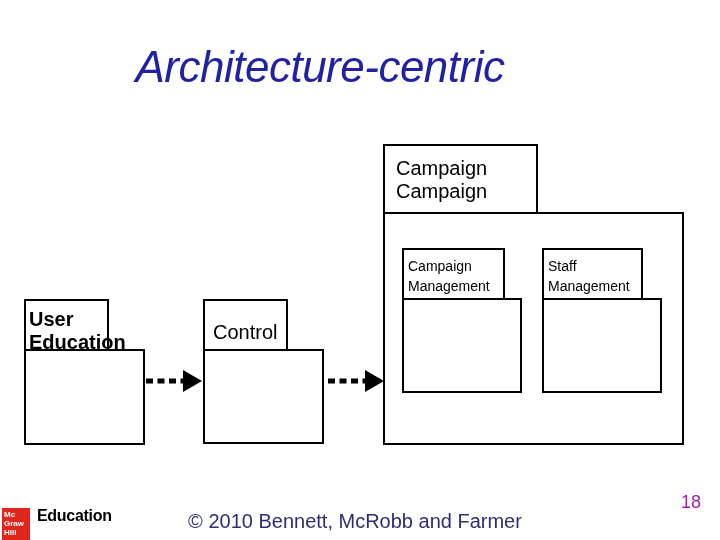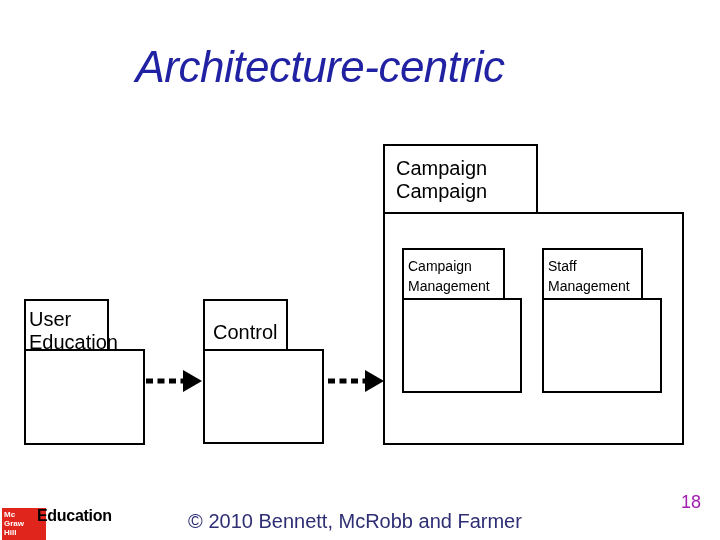--- a/index.html
+++ b/index.html
@@ -47,37 +47,37 @@
   .analysis-tab  { left: 383px; top: 144px; width: 155px; height: 70px; padding: 11px 0 0 11px; z-index: 3; }
   .analysis-body { left: 383px; top: 212px; width: 301px; height: 233px; z-index: 1; }
 
   
   .campaign-tab  { left: 402px; top: 248px; width: 103px; height: 52px; padding: 6px 0 0 4px; z-index: 4; }
   .campaign-body { left: 402px; top: 298px; width: 120px; height: 95px; z-index: 2; }
   .staff-tab     { left: 542px; top: 248px; width: 101px; height: 52px; padding: 6px 17px 0 4px; z-index: 4; }
   .staff-body    { left: 542px; top: 298px; width: 120px; height: 95px; z-index: 2; }
 
   
-  .ui-tab  { left: 24px; top: 299px; width: 85px; height: 52px; padding: 7px 8px 0 3px; z-index: 3; }
+  .ui-tab  { left: 24px; top: 299px; width: 85px; height: 52px; padding: 7px 8px 0 3px; z-index: 3; font-weight: bold; }
   .ui-body { left: 24px; top: 349px; width: 121px; height: 96px; z-index: 1; }
 
   
   .control-tab  { left: 203px; top: 299px; width: 85px; height: 52px; padding: 20px 0 0 8px; z-index: 3; }
   .control-body { left: 203px; top: 349px; width: 121px; height: 95px; z-index: 1; }
 
   
   .arrow { position: absolute; width: 60px; height: 26px; z-index: 5; }
   .arrow-1 { left: 144px; top: 368px; }
   .arrow-2 { left: 326px; top: 368px; }
 
   
   .logo-square {
     position: absolute;
     left: 2px; top: 508px;
-    width: 44px; height: 32px;
+    width: 28px; height: 32px;
     background: #e0251c;
     color: #ffffff;
     font-size: 8px;
     line-height: 9px;
     font-weight: bold;
     padding: 2px 16px 0 2px;
     box-sizing: border-box;
     overflow: hidden;
   }
   .education {

